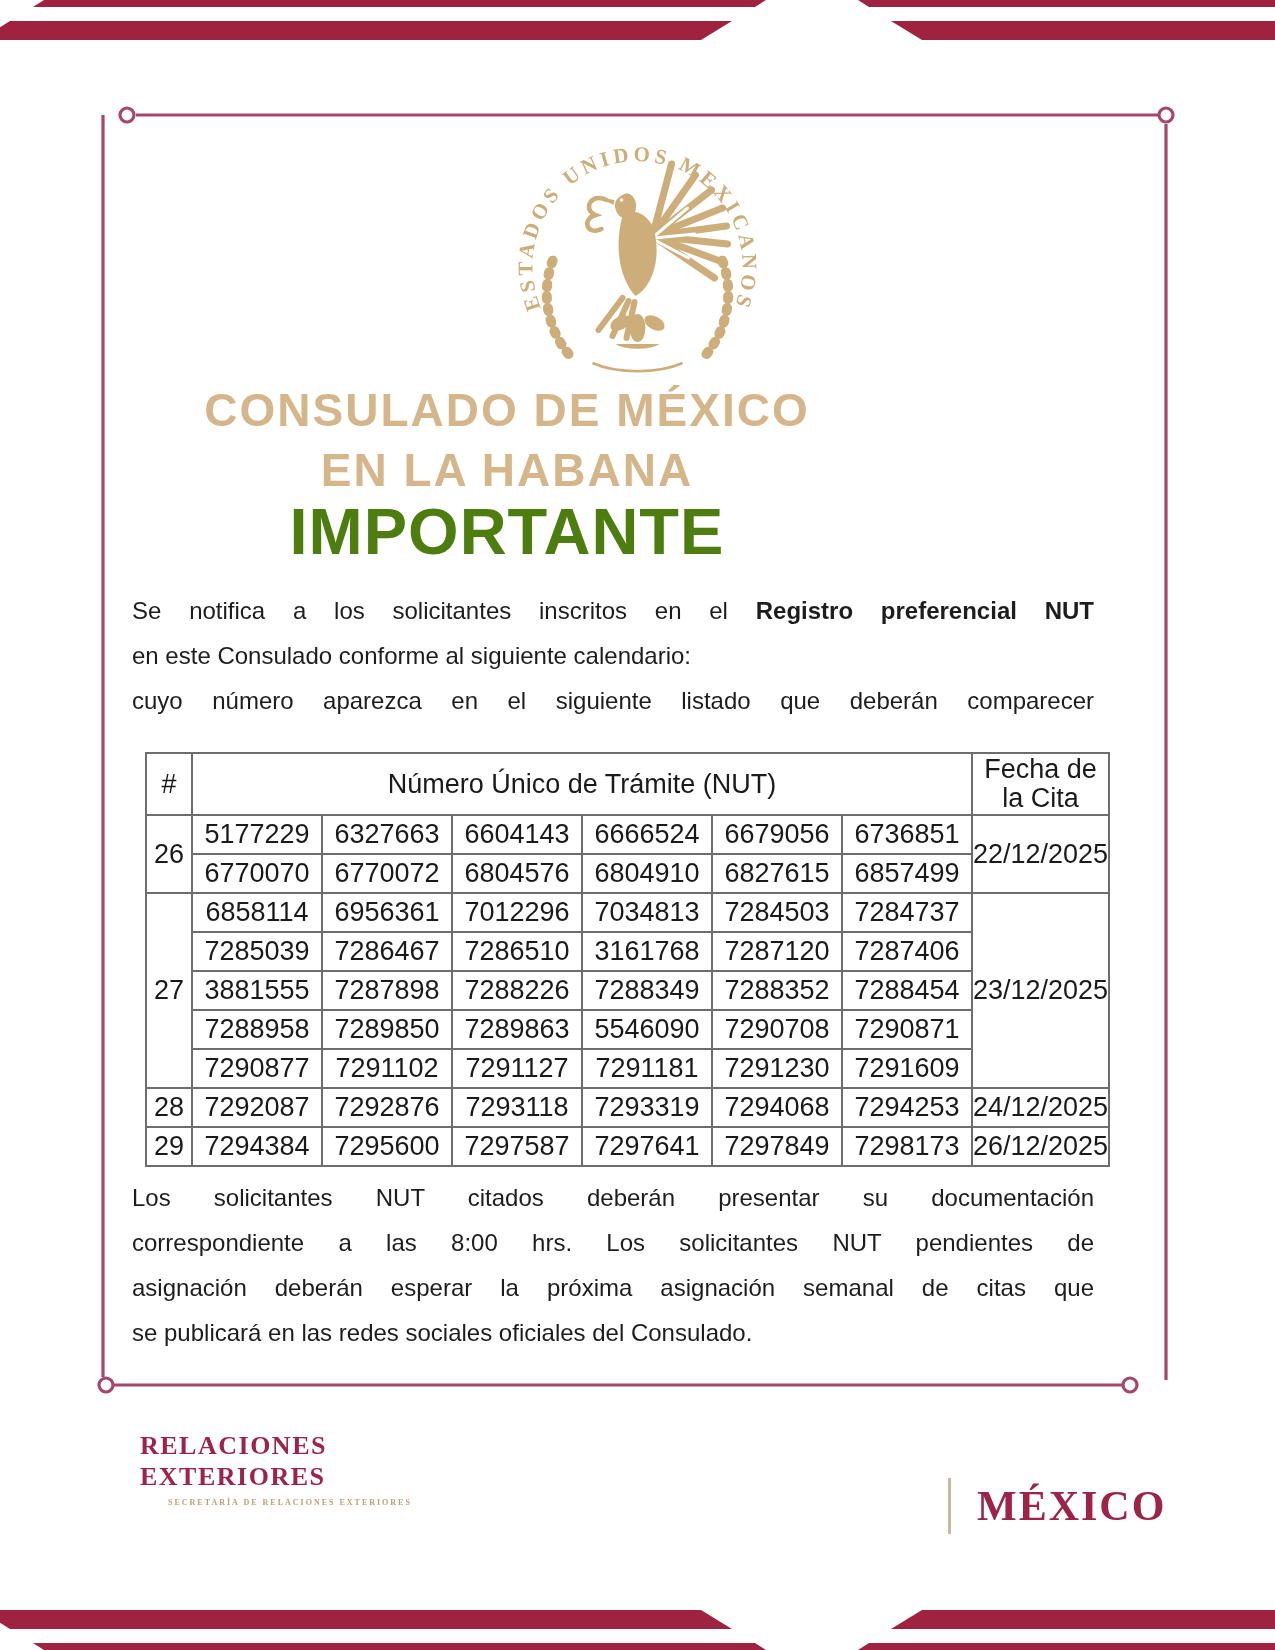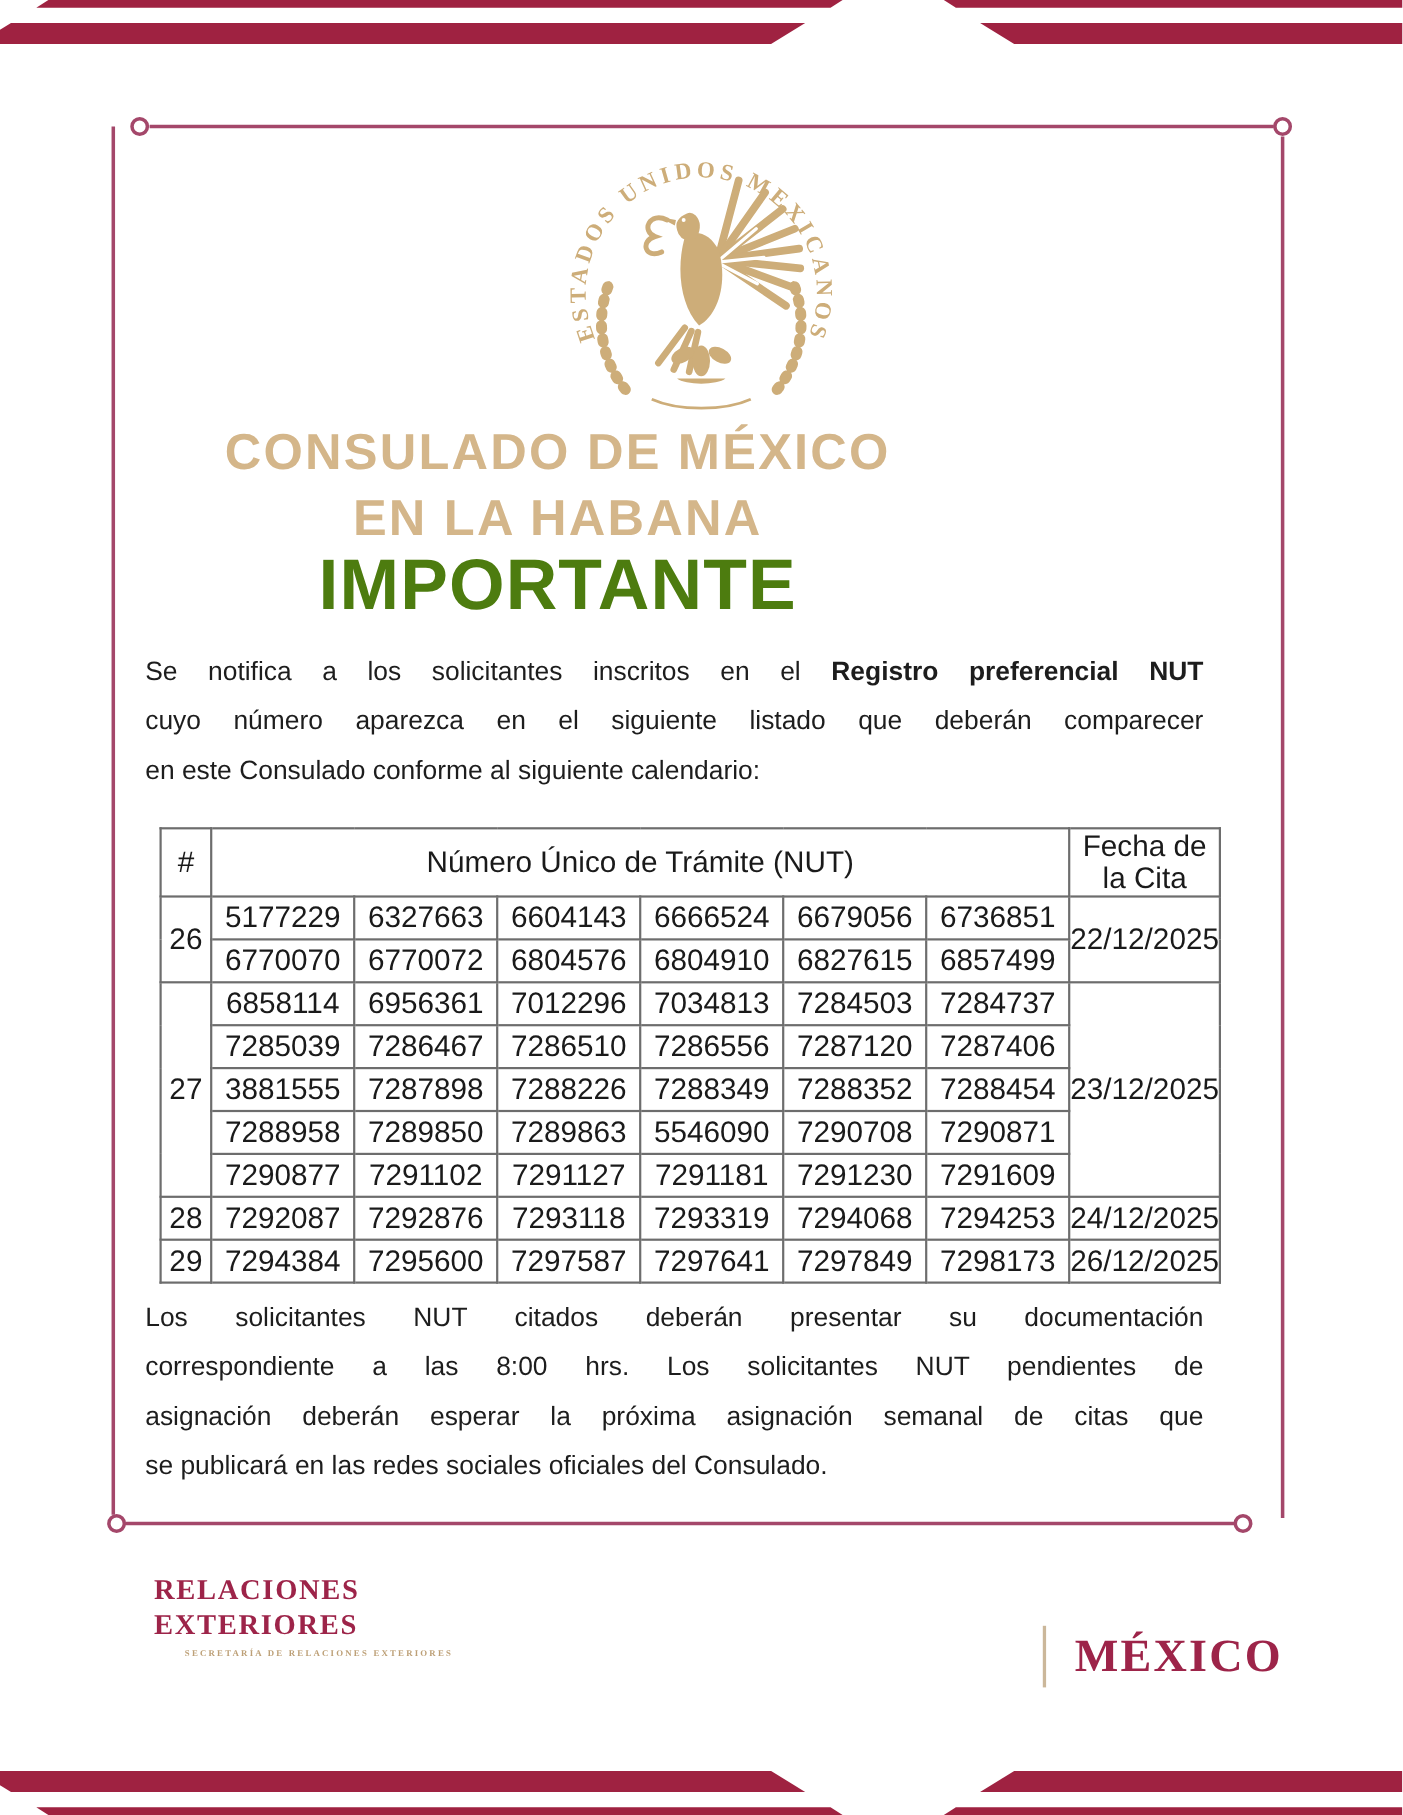--- a/index.html
+++ b/index.html
@@ -130,22 +130,22 @@
       </g>
     </g>
   </svg>
 
   <div id="consulate-line1" class="center-text consulado">CONSULADO DE MÉXICO</div>
   <div id="consulate-line2" class="center-text consulado">EN LA HABANA</div>
   <div id="importante" class="center-text">IMPORTANTE</div>
 
   <div id="intro" class="para">
       <div class="para-line justify"><span>Se notifica a los solicitantes inscritos en el </span><b>Registro preferencial NUT</b></div>
+      <div class="para-line">en este Consulado conforme al siguiente calendario:</div>
       <div class="para-line justify">cuyo número aparezca en el siguiente listado que deberán comparecer</div>
-      <div class="para-line">en este Consulado conforme al siguiente calendario:</div>
     </div>
 
   <table id="cita-table">
     <colgroup>
       <col class="c-num">
       <col class="c-nut">
         <col class="c-nut">
         <col class="c-nut">
       <col class="c-nut">
         <col class="c-nut">
@@ -188,21 +188,21 @@
           <td>7012296</td>
           <td>7034813</td>
           <td>7284503</td>
           <td>7284737</td>
           <td rowspan="5">23/12/2025</td>
         </tr>
         <tr>
           <td>7285039</td>
           <td>7286467</td>
           <td>7286510</td>
-          <td>7286556</td>
+          <td>3161768</td>
           <td>7287120</td>
           <td>7287406</td>
         </tr>
         <tr>
           <td>3881555</td>
           <td>7287898</td>
           <td>7288226</td>
           <td>7288349</td>
           <td>7288352</td>
           <td>7288454</td>

